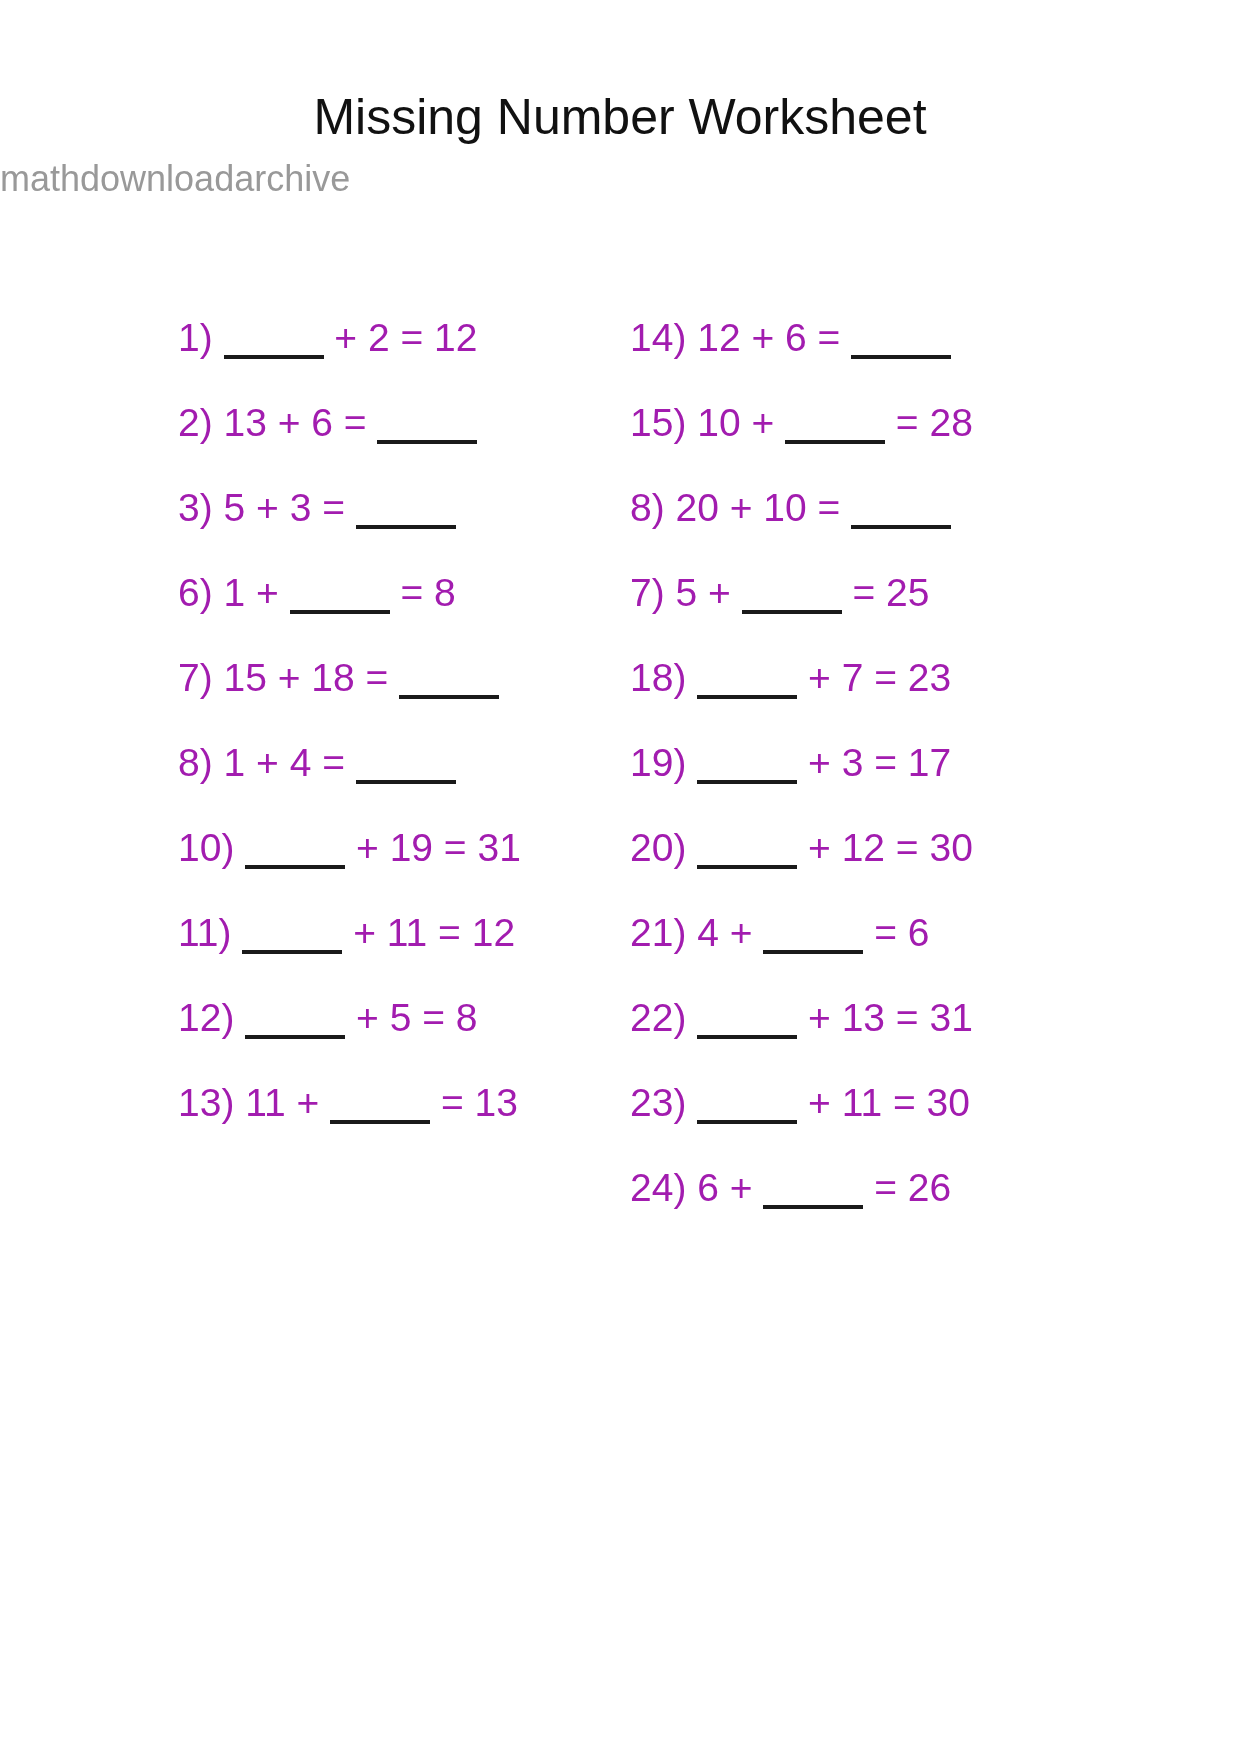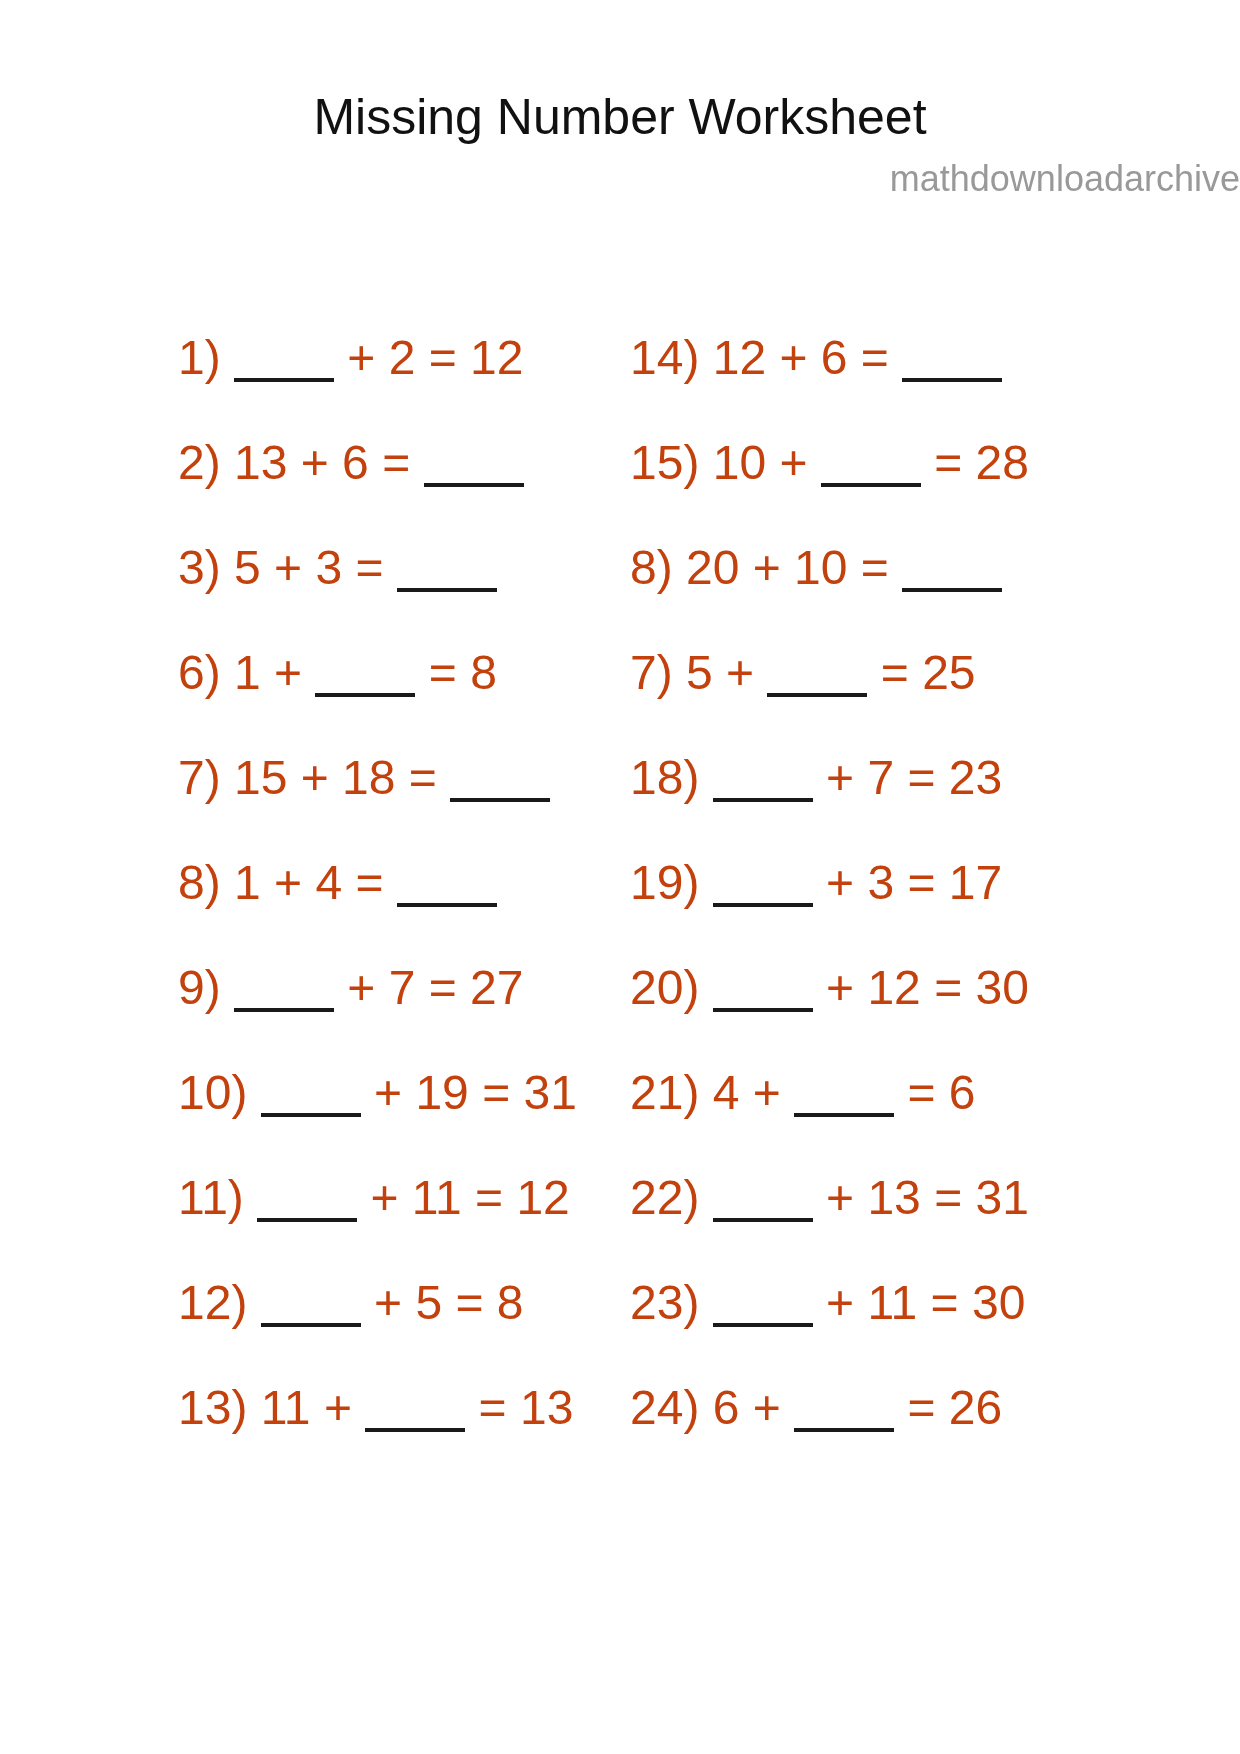--- a/index.html
+++ b/index.html
@@ -23,39 +23,38 @@
     margin: 0;
     padding-top: 88px;
     text-align: center;
     font-size: 50px;
     font-weight: 400;
     letter-spacing: 0px;
     color: #111111;
   }
   .subtitle {
     margin-top: 12px;
-    text-align: right;
+    text-align: left;
     font-size: 36px;
     font-weight: 400;
     color: #999999;
   }
   .columns {
     margin-top: 116px;
     padding-left: 178px;
     display: grid;
     grid-template-columns: 452px auto;
     align-items: start;
   }
   .row {
     height: 85px;
-    font-size: 48px;
+    font-size: 39px;
     line-height: 44px;
     white-space: nowrap;
-    color: #c2410c;
-    margin-top: 20px;
+    color: #a21caf;
   }
   .blank {
     display: inline-block;
     width: 100px;
     height: 1px;
     border-bottom: 4px solid #1a1a1a;
     vertical-align: -8px;
   }
 </style>
 </head>
@@ -65,21 +64,20 @@
   <h1 class="title">Missing Number Worksheet</h1>
   <div class="subtitle">mathdownloadarchive</div>
   <div class="columns">
     <div class="col" id="col-left">
         <div class="row"><span>1) </span><span class="blank"></span><span> + 2 = 12</span></div>
         <div class="row"><span>2) </span><span>13 + 6 = </span><span class="blank"></span></div>
         <div class="row"><span>3) </span><span>5 + 3 = </span><span class="blank"></span></div>
         <div class="row"><span>6) </span><span>1 + </span><span class="blank"></span><span> = 8</span></div>
         <div class="row"><span>7) </span><span>15 + 18 = </span><span class="blank"></span></div>
         <div class="row"><span>8) </span><span>1 + 4 = </span><span class="blank"></span></div>
-        <div class="row"><span>9) </span><span class="blank"></span><span> + 7 = 27</span></div>
         <div class="row"><span>10) </span><span class="blank"></span><span> + 19 = 31</span></div>
         <div class="row"><span>11) </span><span class="blank"></span><span> + 11 = 12</span></div>
         <div class="row"><span>12) </span><span class="blank"></span><span> + 5 = 8</span></div>
         <div class="row"><span>13) </span><span>11 + </span><span class="blank"></span><span> = 13</span></div>
       </div>
     <div class="col" id="col-right">
         <div class="row"><span>14) </span><span>12 + 6 = </span><span class="blank"></span></div>
         <div class="row"><span>15) </span><span>10 + </span><span class="blank"></span><span> = 28</span></div>
         <div class="row"><span>8) </span><span>20 + 10 = </span><span class="blank"></span></div>
         <div class="row"><span>7) </span><span>5 + </span><span class="blank"></span><span> = 25</span></div>

